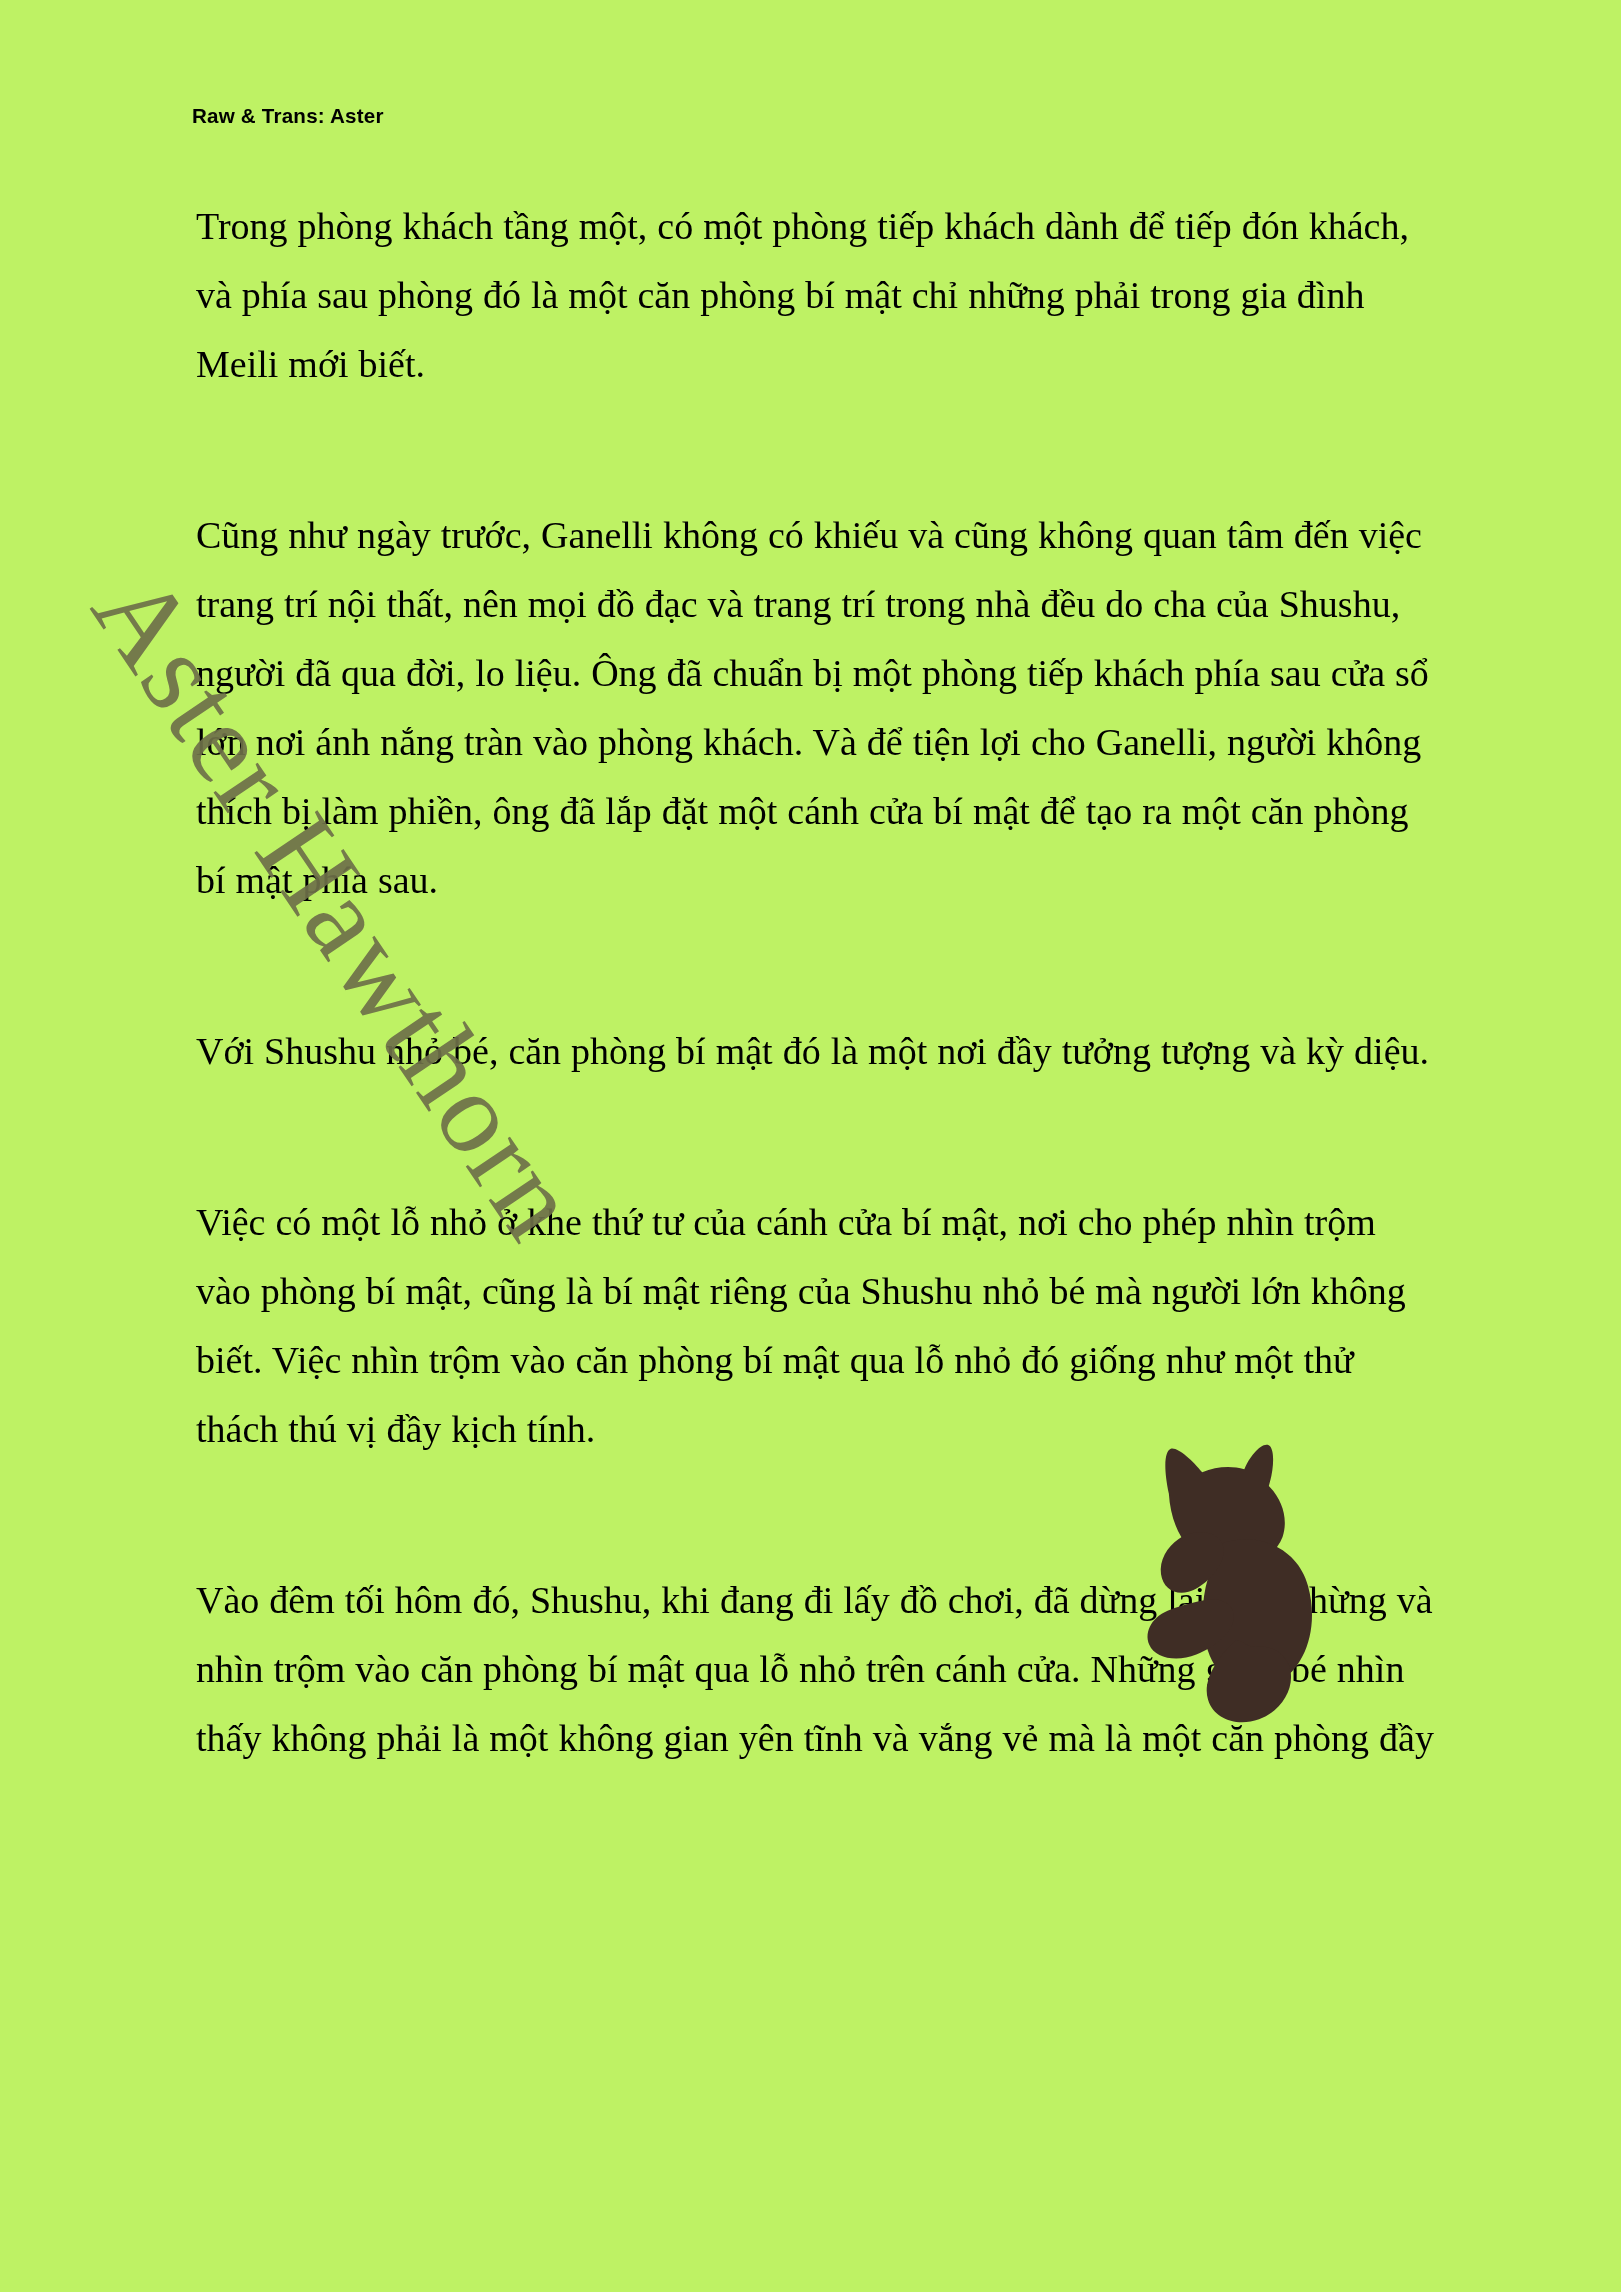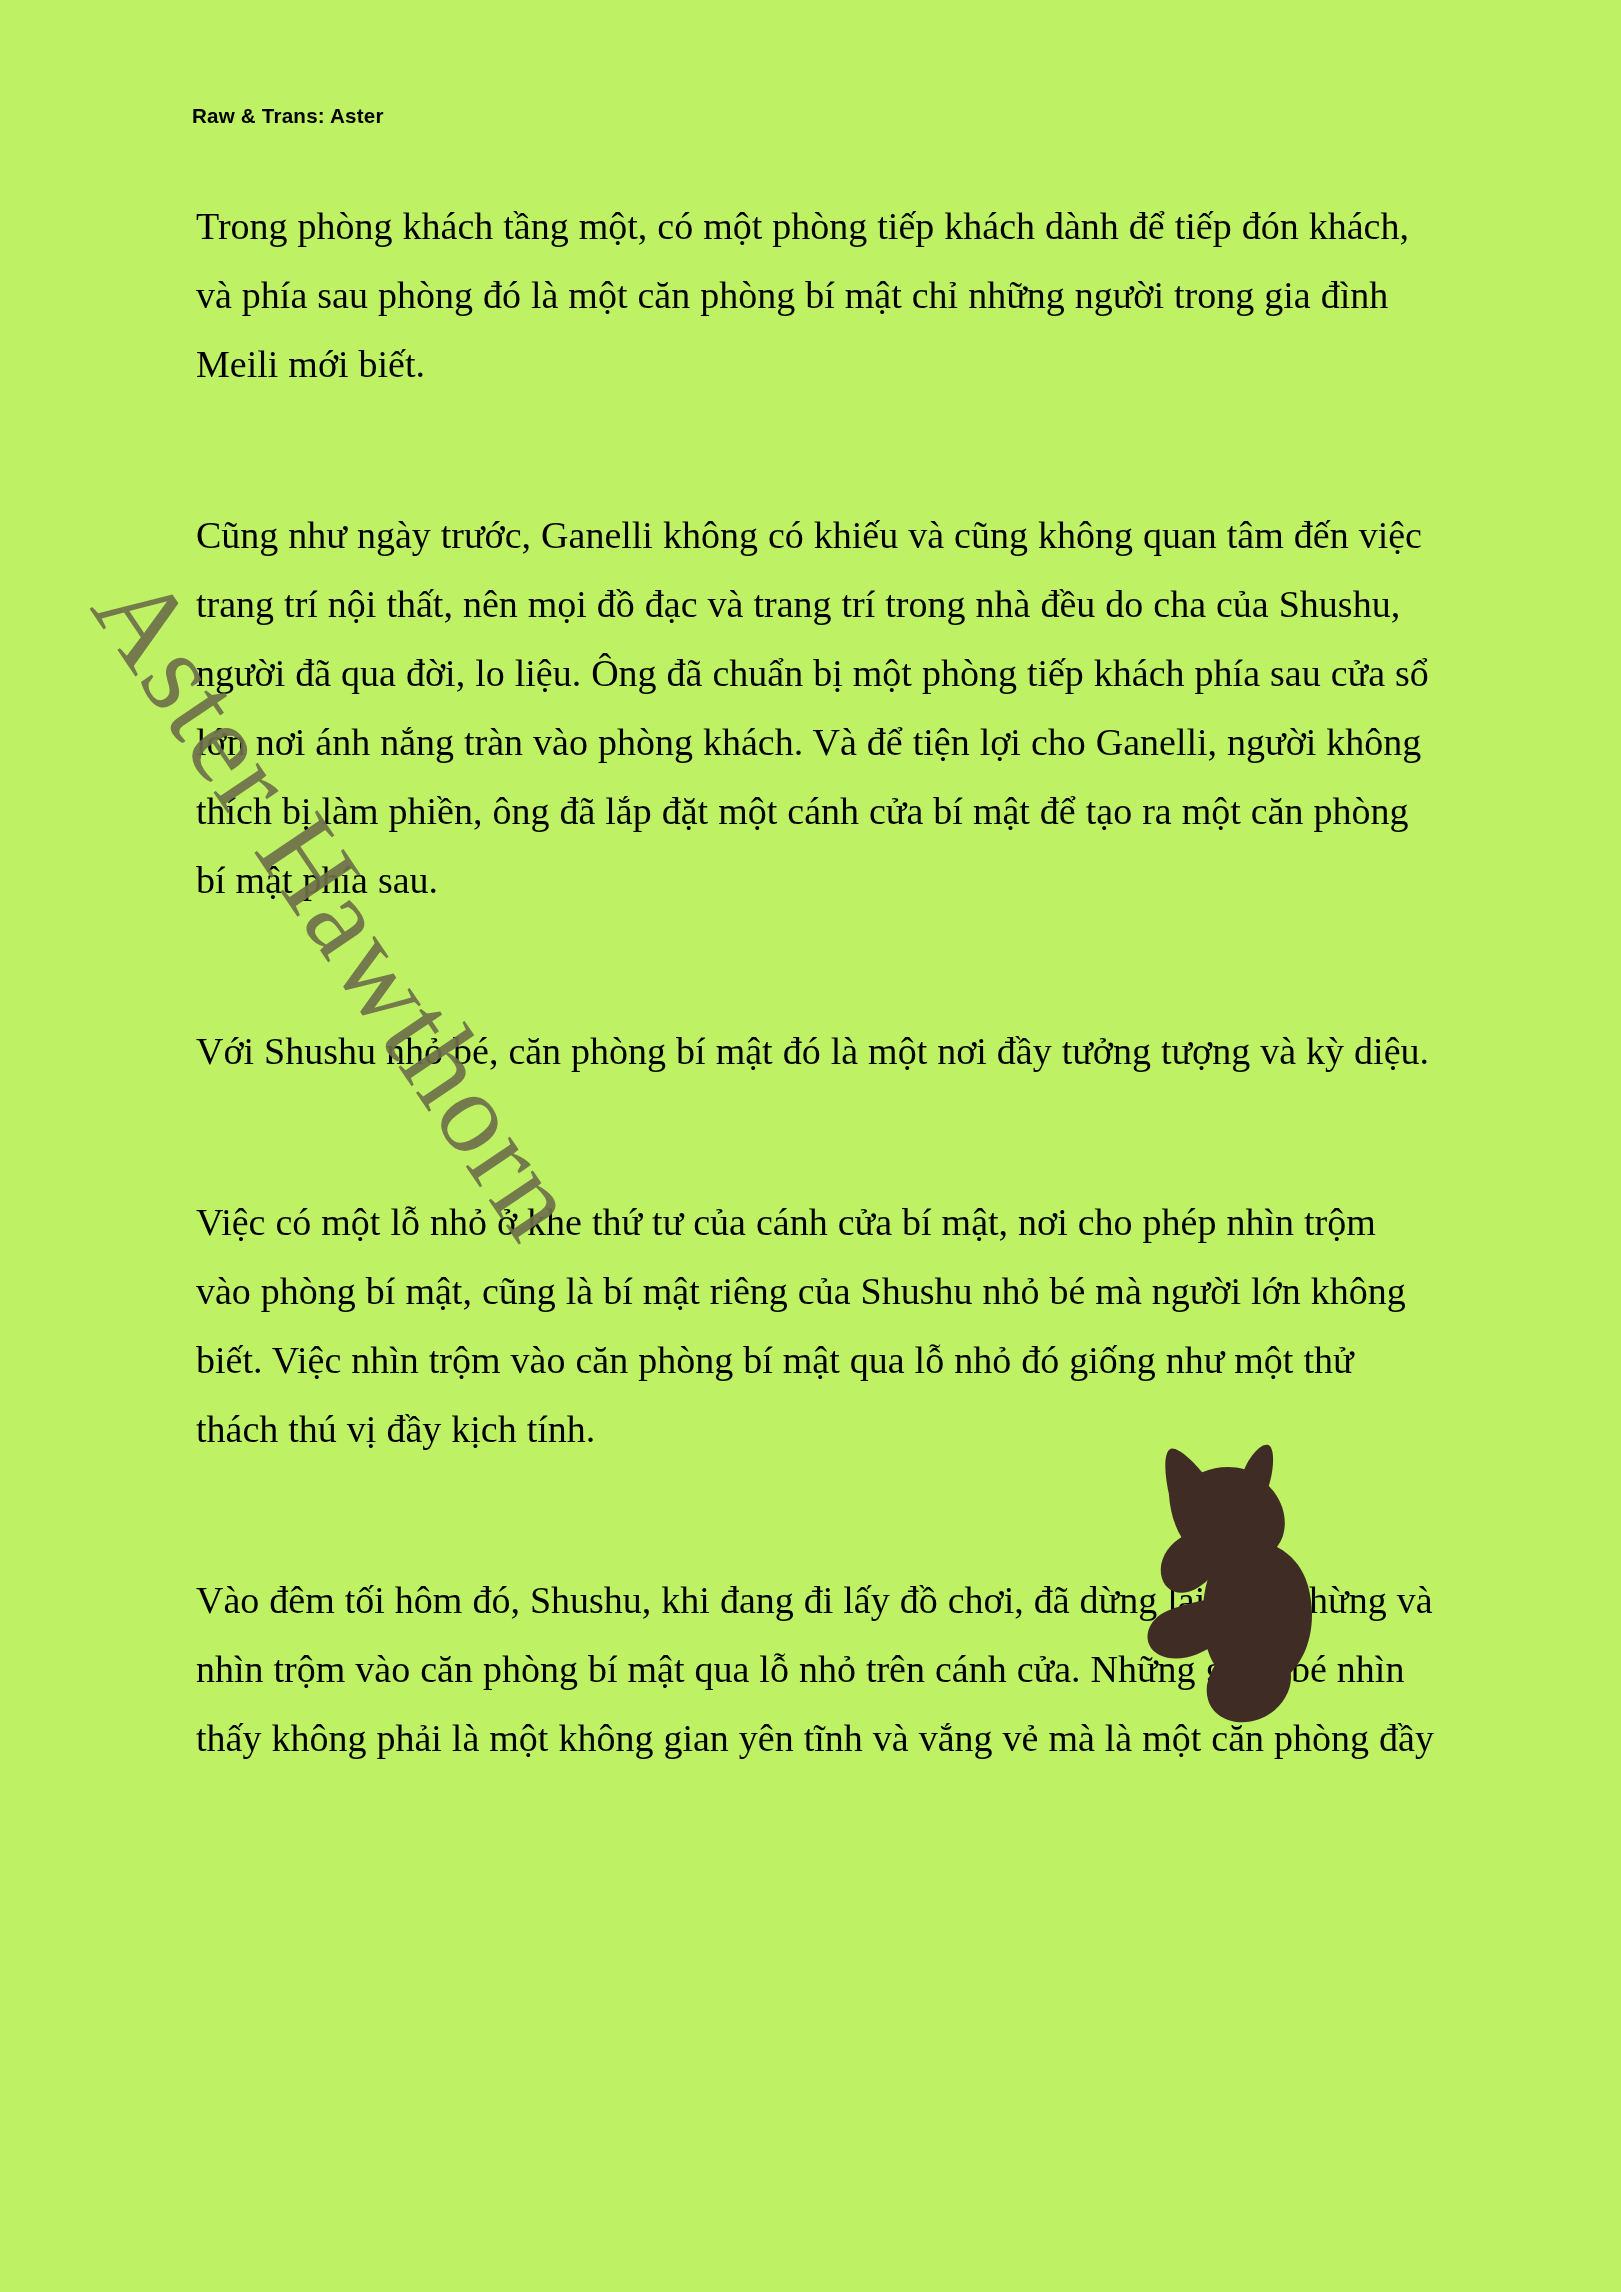--- a/index.html
+++ b/index.html
@@ -96,21 +96,21 @@
   #cat-sticker svg { display: block; width: 100%; height: 100%; }
 </style>
 </head>
 <body>
 
 <div id="page">
 
   <div id="doc-header">Raw &amp; Trans: Aster</div>
 
   <div id="body-column">
-    <p class="para gap-lg">Trong phòng khách tầng một, có một phòng tiếp khách dành để tiếp đón khách, và phía sau phòng đó là một căn phòng bí mật chỉ những người trong gia đình Meili mới biết.</p>
+    <p class="para gap-lg">Trong phòng khách tầng một, có một phòng tiếp khách dành để tiếp đón khách, và phía sau phòng đó là một căn phòng bí mật chỉ những phải trong gia đình Meili mới biết.</p>
     <p class="para gap-lg">Cũng như ngày trước, Ganelli không có khiếu và cũng không quan tâm đến việc trang trí nội thất, nên mọi đồ đạc và trang trí trong nhà đều do cha của Shushu, người đã qua đời, lo liệu. Ông đã chuẩn bị một phòng tiếp khách phía sau cửa sổ lớn nơi ánh nắng tràn vào phòng khách. Và để tiện lợi cho Ganelli, người không thích bị làm phiền, ông đã lắp đặt một cánh cửa bí mật để tạo ra một căn phòng bí mật phía sau.</p>
     <p class="para gap-lg">Với Shushu nhỏ bé, căn phòng bí mật đó là một nơi đầy tưởng tượng và kỳ diệu.</p>
     <p class="para gap-lg">Việc có một lỗ nhỏ ở khe thứ tư của cánh cửa bí mật, nơi cho phép nhìn trộm vào phòng bí mật, cũng là bí mật riêng của Shushu nhỏ bé mà người lớn không biết. Việc nhìn trộm vào căn phòng bí mật qua lỗ nhỏ đó giống như một thử thách thú vị đầy kịch tính.</p>
     <p class="para">Vào đêm tối hôm đó, Shushu, khi đang đi lấy đồ chơi, đã dừng lại giữa chừng và nhìn trộm vào căn phòng bí mật qua lỗ nhỏ trên cánh cửa. Những gì cô bé nhìn thấy không phải là một không gian yên tĩnh và vắng vẻ mà là một căn phòng đầy</p>
   </div>
 
   <div id="watermark">
     <div id="watermark-text">Aster Hawthorn</div>
   </div>
 

